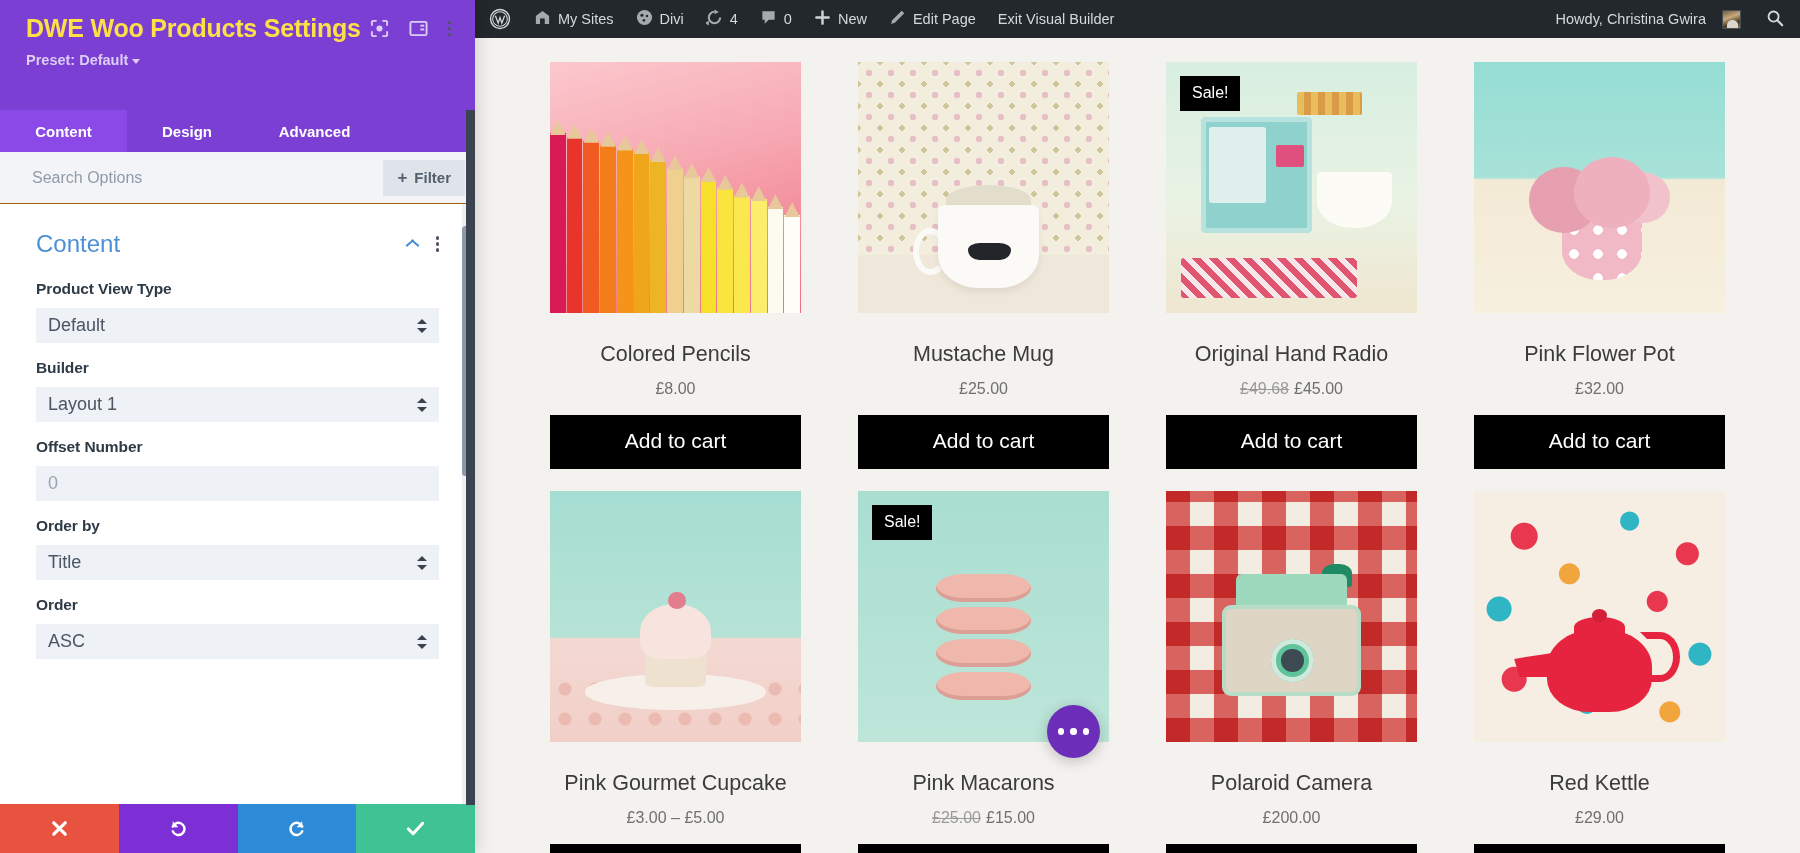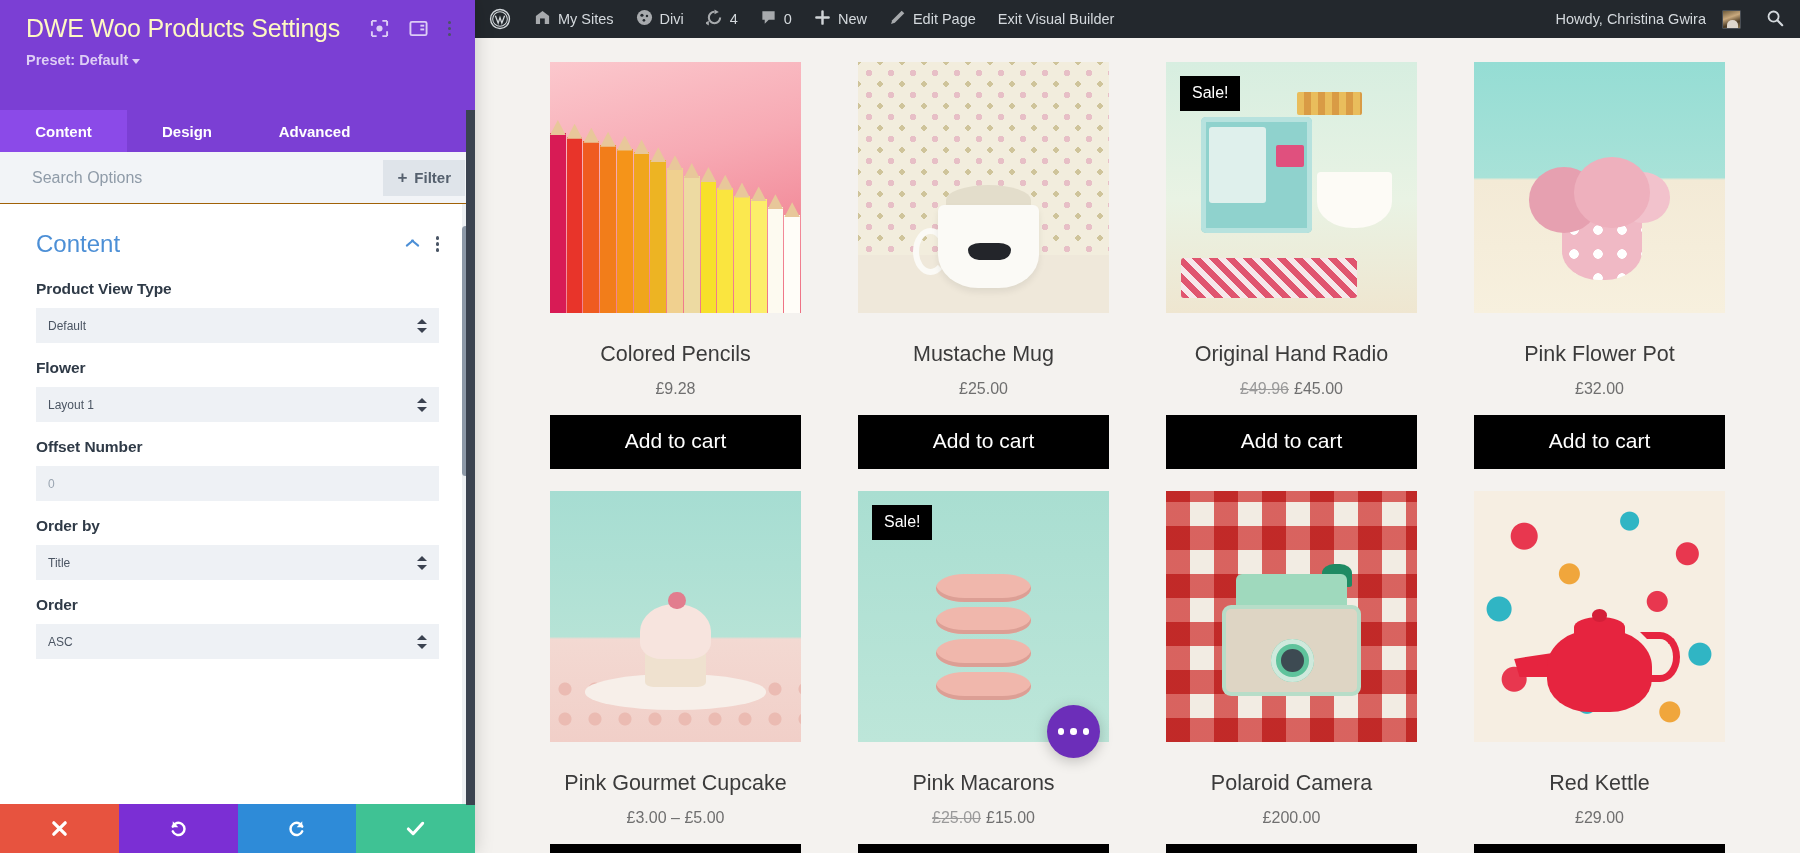--- a/index.html
+++ b/index.html
@@ -21,21 +21,21 @@
     box-shadow: 0 0 18px rgba(0,0,0,.18);
   }
   .sp-header {
     background: #7b3fd4;
     padding: 14px 22px 10px 26px;
     position: relative;
     height: 110px;
   }
   .sp-title-row { display: flex; align-items: center; }
   .sp-title {
-    color: #fef9c3; font-size: 25px; font-weight: normal;
+    color: #fde047; font-size: 25px; font-weight: bold;
     letter-spacing: -.2px; flex: 1; white-space: nowrap;
   }
   .sp-hdr-icons { display: flex; align-items: center; gap: 20px; padding-right: 2px;}
   .sp-hdr-icon { color: #e2d4f7; cursor: pointer; display: flex; align-items: center; }
   .sp-preset {
     color: #ddcdf5; font-size: 14.5px; font-weight: bold;
     margin-top: 9px; cursor: pointer;
   }
   .sp-preset .caret {
     display: inline-block; margin-left: 4px;
@@ -104,21 +104,21 @@
   .field { margin-top: 16px; }
   .field-label {
     font-size: 15.5px; color: #2f3a47; font-weight: bold;
     margin-bottom: 10px; letter-spacing: -.1px;
   }
   .field-control {
     background: #eef1f5; height: 35px; width: 100%;
     display: flex; align-items: center; padding: 0 12px;
     position: relative; cursor: pointer;
   }
-  .field-value { font-size: 12px; color: #4b5563; flex: 1; }
+  .field-value { font-size: 18px; color: #4b5563; flex: 1; }
   .field-value.ph { color: #9aa5b1; }
   .spinner { position: relative; width: 10px; height: 20px; }
   .spinner::before, .spinner::after {
     content: ""; position: absolute; left: 0;
     border-left: 5px solid transparent; border-right: 5px solid transparent;
   }
   .spinner::before { top: 3px; border-bottom: 5.5px solid #3b4250; }
   .spinner::after { bottom: 3px; border-top: 5.5px solid #3b4250; }
 
   .sp-scrollbar {
@@ -402,21 +402,21 @@
 
       <div class="field">
         <div class="field-label">Product View Type</div>
         <div class="field-control">
           <span class="field-value">Default</span>
           <span class="spinner"></span>
         </div>
       </div>
 
       <div class="field">
-        <div class="field-label">Flower</div>
+        <div class="field-label">Builder</div>
         <div class="field-control">
           <span class="field-value">Layout 1</span>
           <span class="spinner"></span>
         </div>
       </div>
 
 
       <div class="field">
         <div class="field-label">Offset Number</div>
         <div class="field-control">
@@ -625,21 +625,21 @@
                 </div>
               <div class="pencil" style="height:50%">
                   <div class="body" style="background:#fffdf8"></div>
                   <div class="tip"></div>
                 </div>
             </div>
           </div>
         </div>
         <div class="p-title">Colored Pencils</div>
         <div class="p-price">
-          <ins>£9.28</ins>
+          <ins>£8.00</ins>
         </div>
         <button class="p-cart">Add to cart</button>
       </div>
 
       <div class="product">
         <div class="p-imgwrap">
           <div class="p-img img-mug">
             <div class="mug-wall"></div>
               <div class="mug-floor"></div>
             <div class="mug-foam"></div>
@@ -662,21 +662,21 @@
             <div class="radio-pen"></div>
             <div class="radio-box"></div>
               <div class="radio-speak"></div>
               <div class="radio-dial"></div>
             <div class="radio-bowl"></div>
               <div class="radio-book"></div>
           </div>
         </div>
         <div class="p-title">Original Hand Radio</div>
         <div class="p-price">
-          <del>£49.96</del><ins>£45.00</ins>
+          <del>£49.68</del><ins>£45.00</ins>
         </div>
         <button class="p-cart">Add to cart</button>
       </div>
 
       <div class="product">
         <div class="p-imgwrap">
           <div class="p-img img-flower">
             <div class="fl-pot"></div>
               <div class="fl-rose1"></div>
             <div class="fl-rose3"></div>

